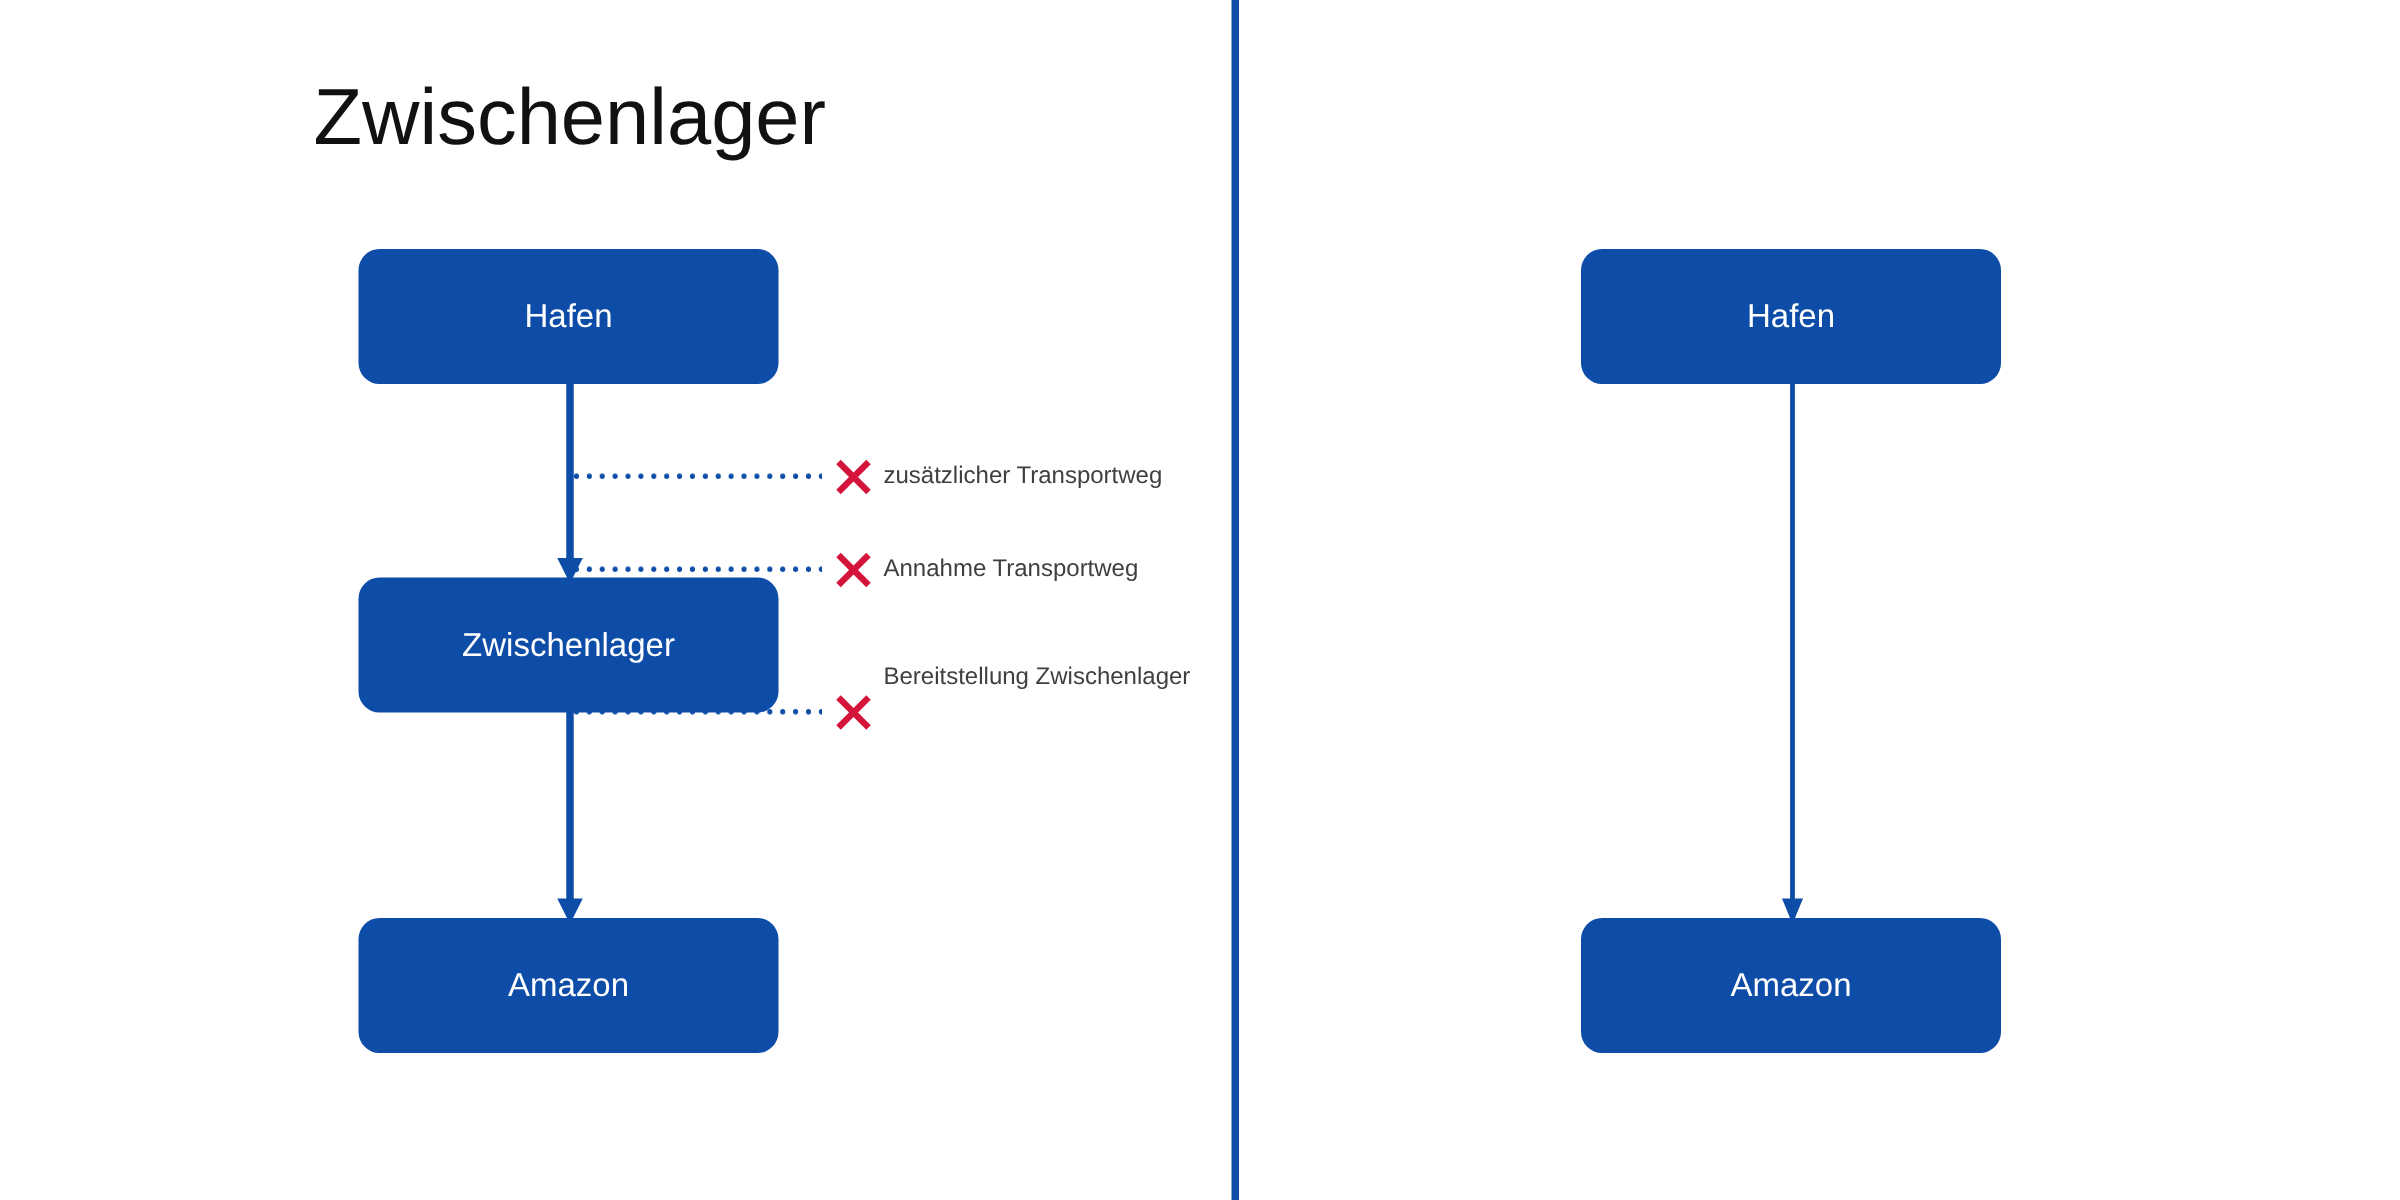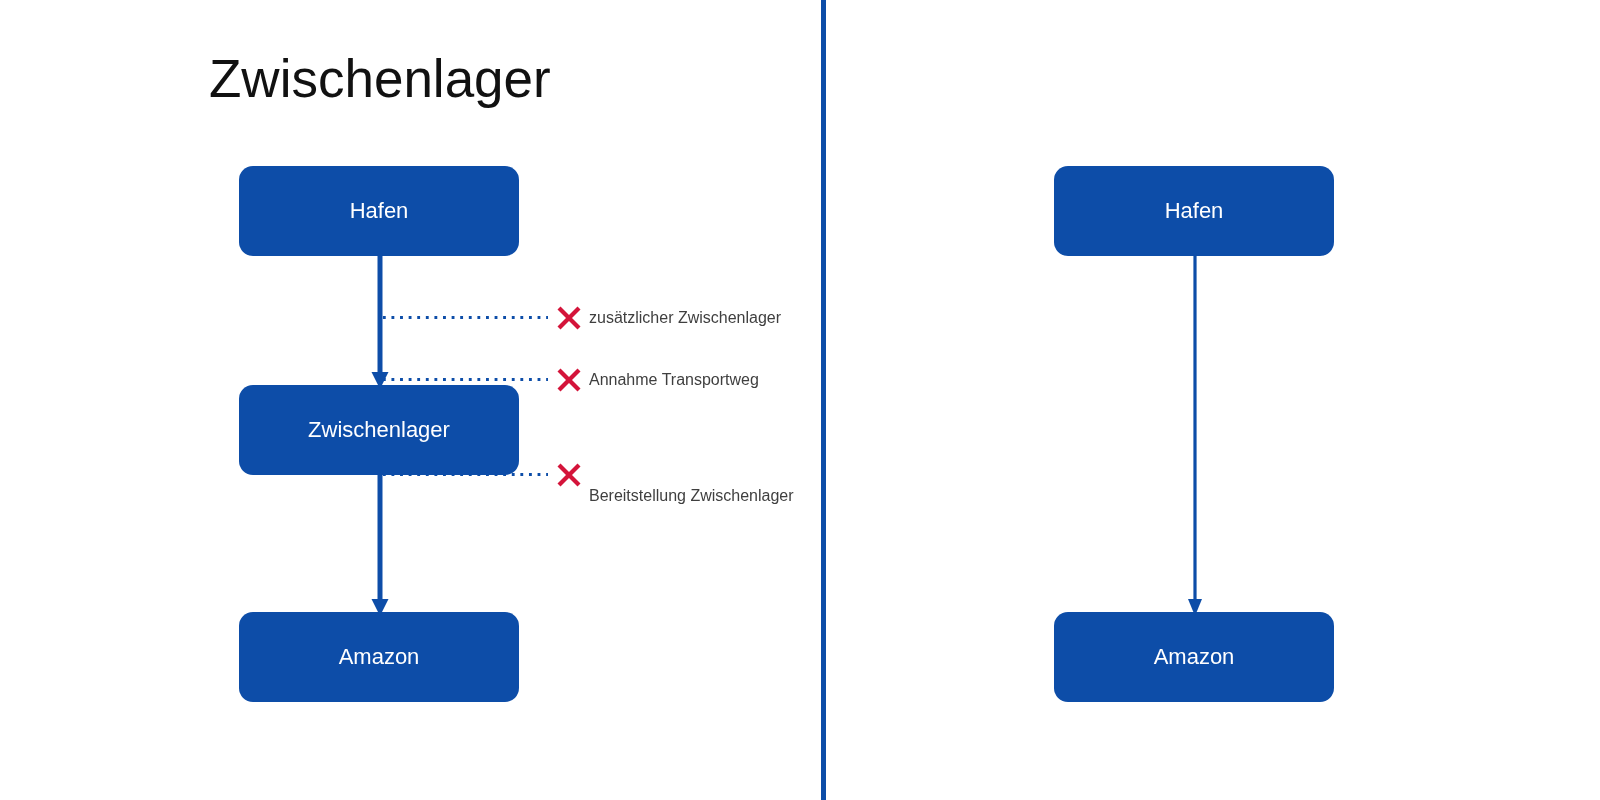--- a/index.html
+++ b/index.html
@@ -114,21 +114,21 @@
   .callout-label {
     position: absolute;
     font-size: 16px;
     font-weight: 400;
     color: #3F3F3F;
     white-space: nowrap;
     line-height: 1;
   }
   .lbl-1 { left: 589px; top: 310px; }
   .lbl-2 { left: 589px; top: 372px; }
-  .lbl-3 { left: 589px; top: 488px; }
+  .lbl-3 { left: 589px; top: 444px; }
 </style>
 </head>
 <body>
 
 <div class="canvas">
 
   <div class="divider"></div>
 
   <div class="col-title col-title-left">Zwischenlager</div>
 
@@ -164,21 +164,21 @@
       <line x1="23" y1="3" x2="3" y2="23" stroke="#D4143A" stroke-width="4.2" stroke-linecap="butt"></line>
     </svg>
   </div>
   <div class="x-mark x-3">
     <svg width="26" height="26" viewBox="0 0 26 26">
       <line x1="3" y1="3" x2="23" y2="23" stroke="#D4143A" stroke-width="4.2" stroke-linecap="butt"></line>
       <line x1="23" y1="3" x2="3" y2="23" stroke="#D4143A" stroke-width="4.2" stroke-linecap="butt"></line>
     </svg>
   </div>
 
-  <div class="callout-label lbl-1">zusätzlicher Zwischenlager</div>
+  <div class="callout-label lbl-1">zusätzlicher Transportweg</div>
   <div class="callout-label lbl-2">Annahme Transportweg</div>
   <div class="callout-label lbl-3">Bereitstellung Zwischenlager</div>
 
 
   <div class="node node-r-hafen">Hafen</div>
 
   <div class="node node-r-amazon">Amazon</div>
 
   <svg class="arrow-svg arrow-r1" viewBox="0 0 18 362">
     <line class="arrow-line" x1="9" y1="0" x2="9" y2="348" stroke-width="3.2"></line>

